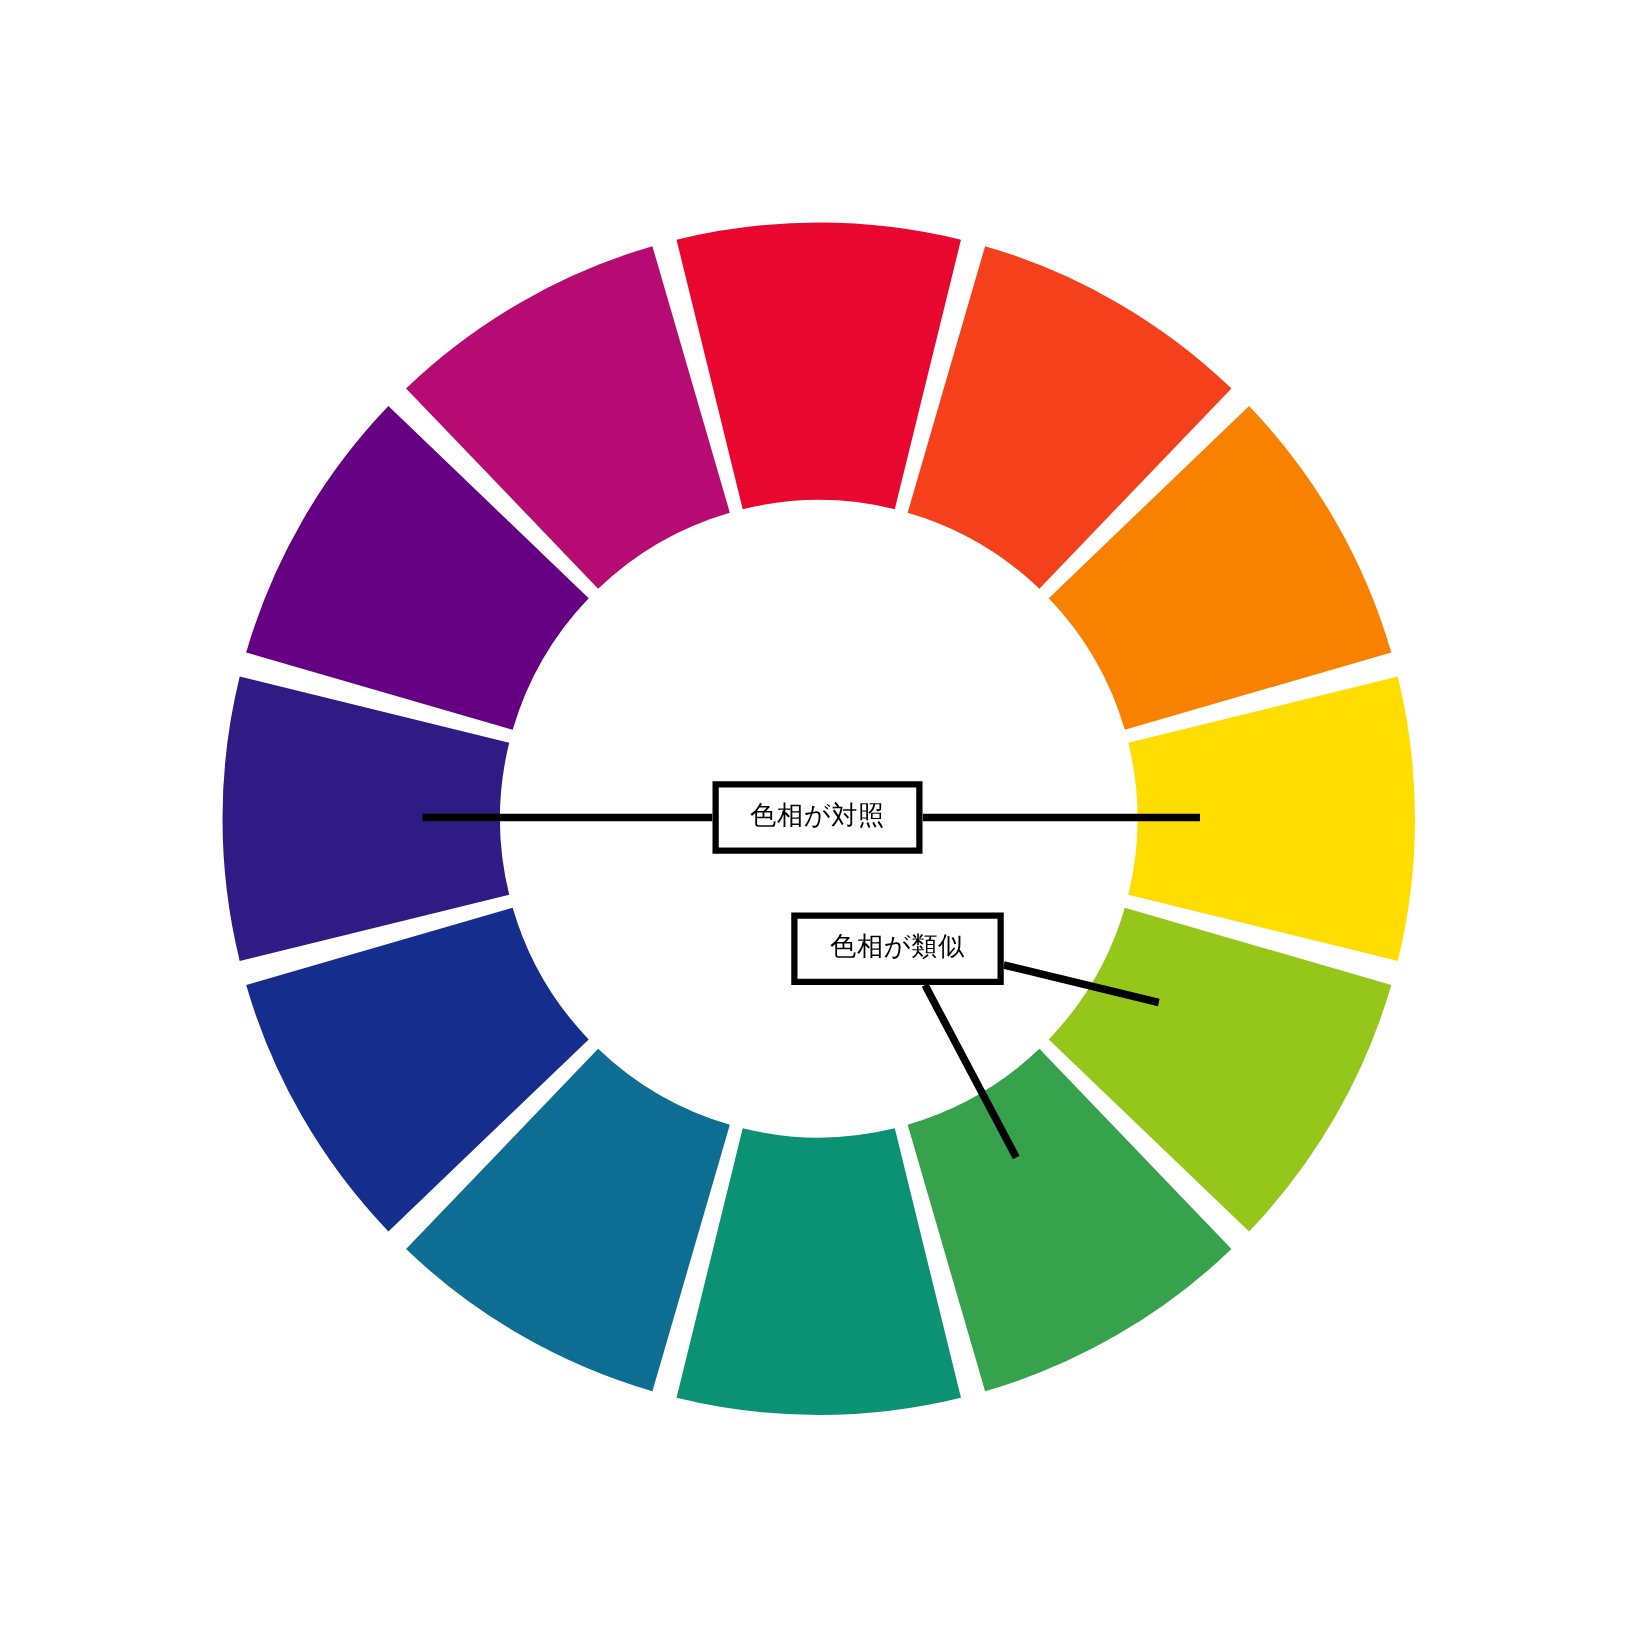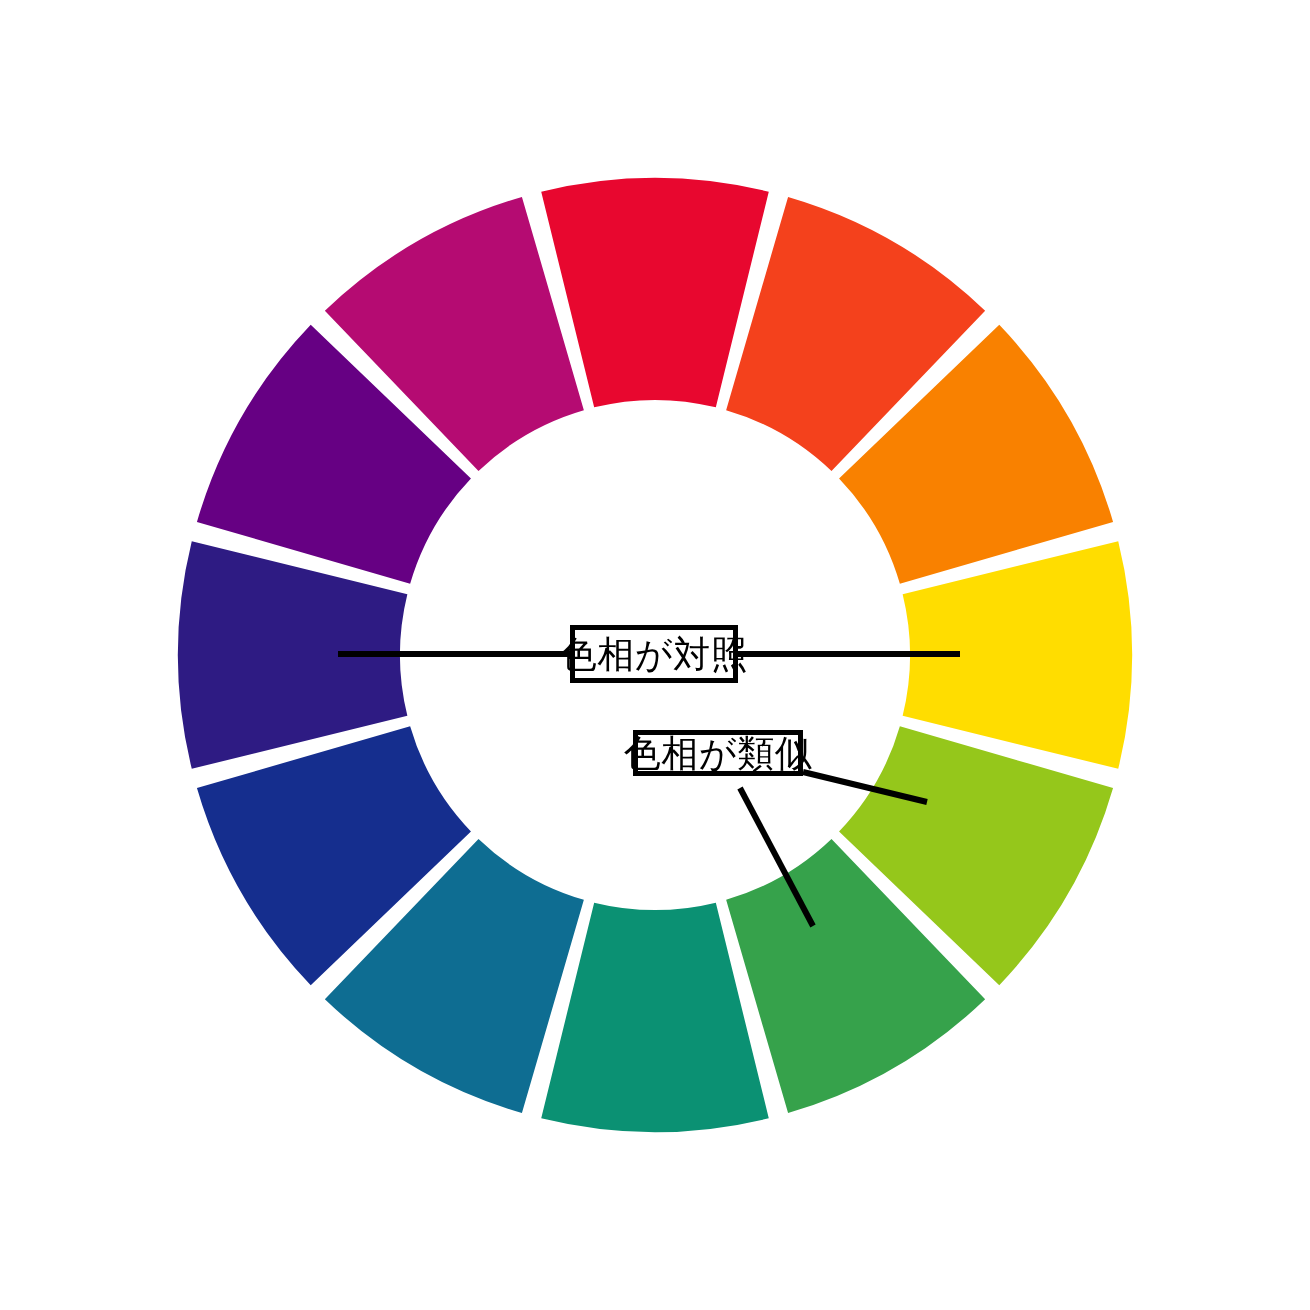--- a/index.html
+++ b/index.html
@@ -34,37 +34,37 @@
     box-sizing: border-box;
     background: #ffffff;
     border: 5px solid #000000;
     display: flex;
     align-items: center;
     justify-content: center;
     z-index: 5;
     white-space: nowrap;
   }
   .callout-label {
-    font-family: Liberation Serif, serif;
-    font-size: 37px;
+    font-family: Liberation Mono, monospace;
+    font-size: 21px;
     line-height: 1;
     color: #000000;
     letter-spacing: 0.5px;
   }
   #callout-contrast {
     left: 570px;
     top: 625px;
     width: 168px;
     height: 58px;
   }
   #callout-similar {
     left: 633px;
     top: 730px;
     width: 170px;
-    height: 46px;
+    height: 58px;
   }
 </style>
 </head>
 <body>
 
 <div id="stage">
 
   <svg id="wheel-svg" viewBox="0 0 1310 1310" xmlns="http://www.w3.org/2000/svg">
     <g id="segments-group">
         <path d="M 541.22 191.77 A 477 477 0 0 1 768.78 191.77 L 715.83 407.36 A 255 255 0 0 0 594.17 407.36 Z" fill="#E8072F" stroke="none"></path>

